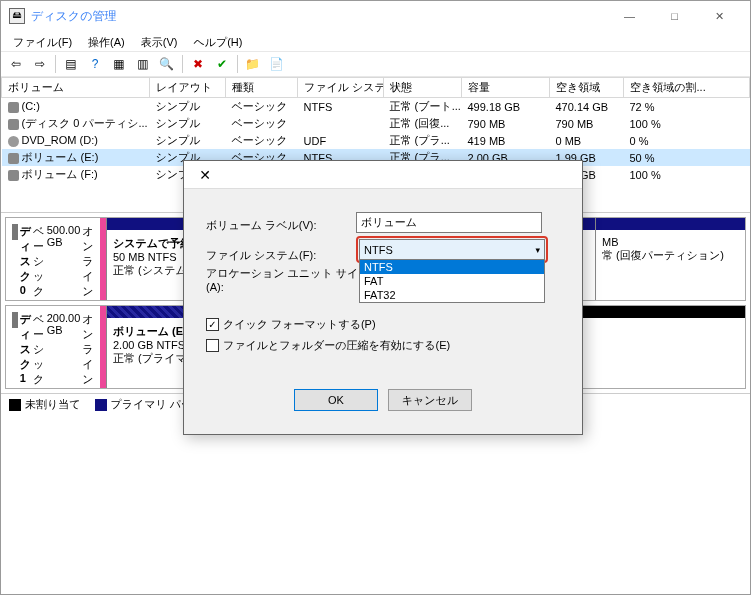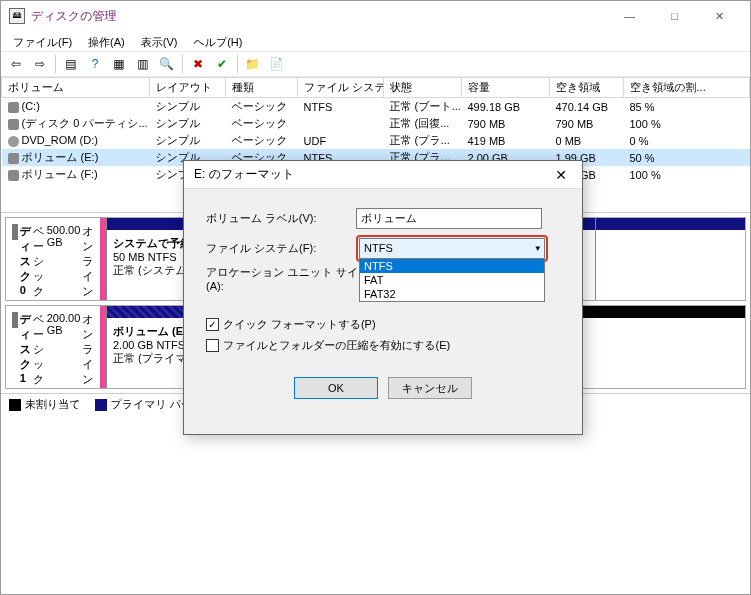--- a/index.html
+++ b/index.html
@@ -1,19 +1,19 @@
 <!DOCTYPE html>
 <html><head>
 <meta charset="utf-8">
 <style>
 *{box-sizing:border-box;margin:0;padding:0}
 body{font-family:"Meiryo UI","MS Gothic",sans-serif;font-size:11px;background:#fff;width:751px;height:595px;overflow:hidden;border:1px solid #999}
 .titlebar{height:30px;display:flex;align-items:center;padding:0 8px;background:#fff}
 .titlebar .ico{width:16px;height:16px;margin-right:6px;display:inline-flex;align-items:center;justify-content:center;border:1px solid #666;background:#eee;font-size:9px}
-.ttext{flex:1;color:#701a75;font-size:12px}
+.ttext{flex:1;color:#3b82f6;font-size:12px}
 .winbtns{display:flex}
 .winbtn{width:45px;height:22px;display:flex;align-items:center;justify-content:center;color:#555}
 .menubar{height:20px;display:flex;padding:2px 4px;background:#fff}
 .menuitem{padding:2px 8px}
 .toolbar{height:26px;display:flex;align-items:center;padding:2px 4px;gap:2px;border-top:1px solid #e8e8e8;border-bottom:1px solid #e8e8e8}
 .tbtn{width:22px;height:22px;display:flex;align-items:center;justify-content:center;font-size:12px}
 .tsep{width:1px;height:18px;background:#ccc;margin:0 2px}
 .listarea{height:136px;overflow:hidden;border-bottom:1px solid #ccc}
 table{border-collapse:collapse;width:100%;table-layout:fixed}
 th{background:#fff;border:1px solid #d8d8d8;text-align:left;padding:2px 6px;font-weight:normal;font-size:11px;height:18px;overflow:hidden;white-space:nowrap}
@@ -32,33 +32,33 @@
 .part.hatch .topbar{background:repeating-linear-gradient(45deg,#101080,#101080 3px,#2828a0 3px,#2828a0 6px)}
 .part.unalloc .topbar{background:#000}
 .part .pt{margin-top:14px}
 .legend{height:22px;border-top:1px solid #ccc;display:flex;align-items:center;padding:0 8px;gap:14px;font-size:11px}
 .legend .sw{width:12px;height:12px;display:inline-block;margin-right:4px;vertical-align:middle}
 .dialog{position:absolute;left:183px;top:160px;width:400px;height:275px;background:#f0f0f0;border:1px solid #666;box-shadow:3px 3px 14px rgba(0,0,0,.25)}
 .dlgtitle{height:28px;background:#fff;display:flex;align-items:center;padding:0 10px;border-bottom:1px solid #ddd}
 .dlgtitle span{flex:1;font-size:12px}
 .xbtn{width:22px;height:22px;display:flex;align-items:center;justify-content:center;font-size:14px}
 .dlgbody{padding:14px 22px;font-size:11px}
-.frow{display:flex;align-items:center;height:30px}
+.frow{display:flex;align-items:flex-end;height:30px}
 .flabel{width:150px}
 .fin{width:186px;height:21px;border:1px solid #7a7a7a;background:#fff;padding:1px 4px;font-size:11px}
 .combo{position:relative;width:186px}
 .combo .sel{width:186px;height:21px;border:1px solid #7a7a7a;background:#e5f1fb;display:flex;align-items:center;padding:0 4px;font-size:11px}
 .combo .sel .chev{margin-left:auto;font-size:9px}
 .combo .drop{position:absolute;top:21px;left:0;width:186px;border:1px solid #7a7a7a;border-top:none;background:#fff;z-index:5}
 .combo .drop .opt{padding:1px 4px;font-size:11px}
 .combo .drop .opt.hl{background:#0078d7;color:#fff}
 .outline{border:2px solid #d83a2a;border-radius:4px;padding:1px}
 .chkrow{display:flex;align-items:center;gap:4px;margin-top:6px;font-size:11px}
 .chk{width:13px;height:13px;border:1px solid #333;display:inline-flex;align-items:center;justify-content:center;font-size:10px;background:#fff}
-.dlgbtns{display:flex;gap:10px;justify-content:center;margin-top:24px}
+.dlgbtns{display:flex;gap:10px;justify-content:center;margin-top:36px}
 .btn{width:84px;height:22px;border:1px solid #999;background:#e1e1e1;display:flex;align-items:center;justify-content:center;font-size:11px}
 .btn.def{border:1px solid #0078d7}
 </style>
 </head>
 <body>
 
 <div class="titlebar">
   <span class="ico">🖴</span>
   <span class="ttext">ディスクの管理</span>
   <div class="winbtns">
@@ -118,21 +118,21 @@
       </thead>
 <tbody id="vrows">
         <tr>
           <td><span class="vico vdisk"></span>(C:)</td>
           <td>シンプル</td>
           <td>ベーシック</td>
           <td>NTFS</td>
           <td>正常 (ブート...</td>
           <td>499.18 GB</td>
           <td>470.14 GB</td>
-          <td>85 %</td>
+          <td>72 %</td>
         </tr>
         <tr>
           <td><span class="vico vdisk"></span>(ディスク 0 パーティシ...</td>
           <td>シンプル</td>
           <td>ベーシック</td>
           <td></td>
           <td>正常 (回復...</td>
           <td>790 MB</td>
           <td>790 MB</td>
           <td>100 %</td>
@@ -183,20 +183,21 @@
     <div class="prow">
       <div class="part" style="width:120px">
         <div class="topbar"></div>
         <div class="pt"><b>システムで予約</b><br><span>50 MB NTFS</span><br><span>正常 (システム</span></div>
       </div>
       <div class="part" style="flex:1">
           <div class="topbar"></div>
         </div>
       <div class="part" style="width:150px">
         <div class="topbar"></div>
+        <div class="pt"><span>MB</span><br><span>常 (回復パーティション)</span></div>
       </div>
     </div>
   </div>
 
   <div class="drow">
     <div class="dheader">
       <div class="dico"></div>
       <b>ディスク 1</b>
       <span>ベーシック</span>
       <span>200.00 GB</span>
@@ -215,21 +216,20 @@
   </div>
 </div>
 
 <div class="legend">
   <span><span class="sw" style="background:#000"></span><span>未割り当て</span></span>
   <span><span class="sw" style="background:#101080"></span><span>プライマリ パーティション</span></span>
 </div>
 
 <div class="dialog">
   <div class="dlgtitle">
-    <span>E: のフォーマット</span>
     <div class="xbtn">✕</div>
   </div>
   <div class="dlgbody">
     <div class="frow">
       <div class="flabel">ボリューム ラベル(V):</div>
       <input class="fin" value="ボリューム" style="">
     </div>
     <div class="frow">
       <div class="flabel">ファイル システム(F):</div>
       <div class="outline">

